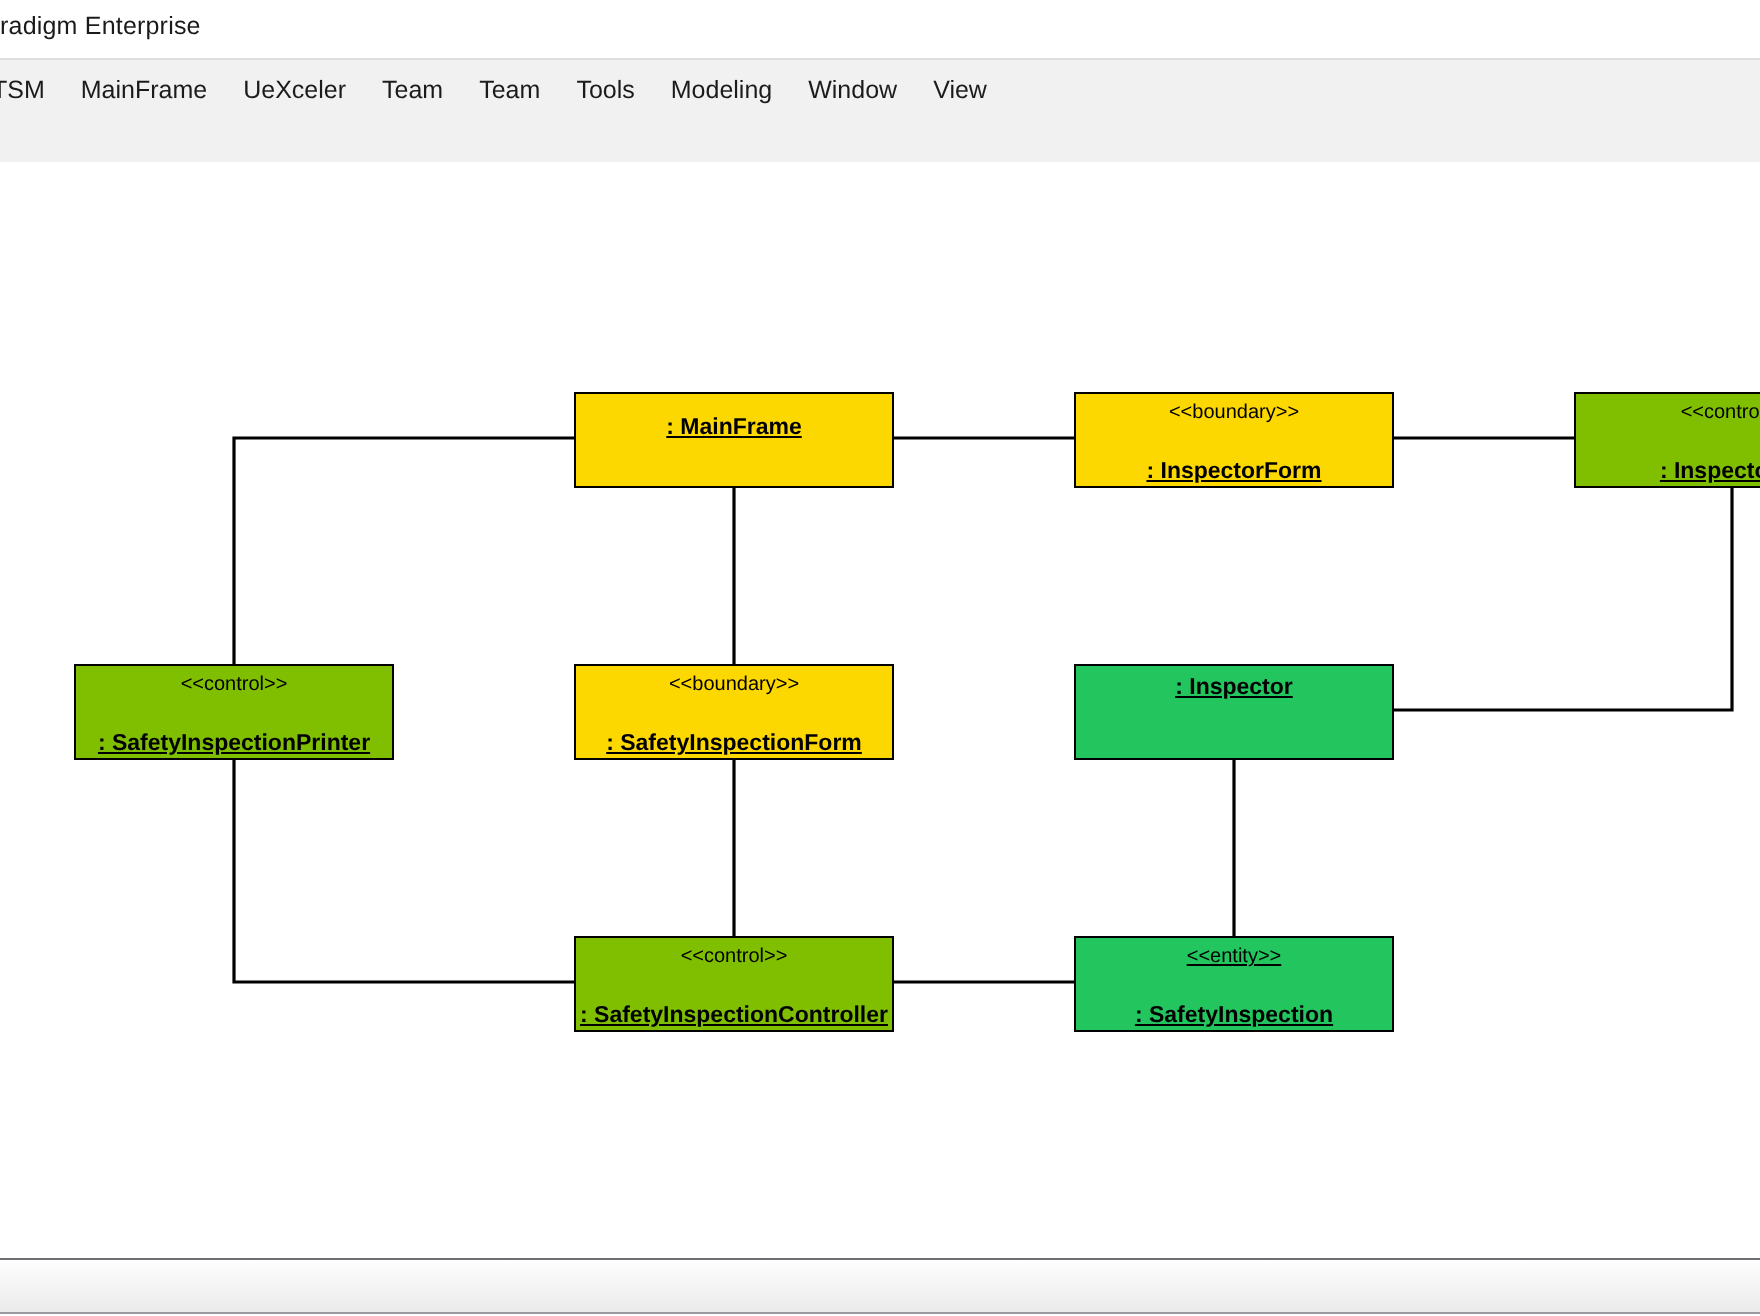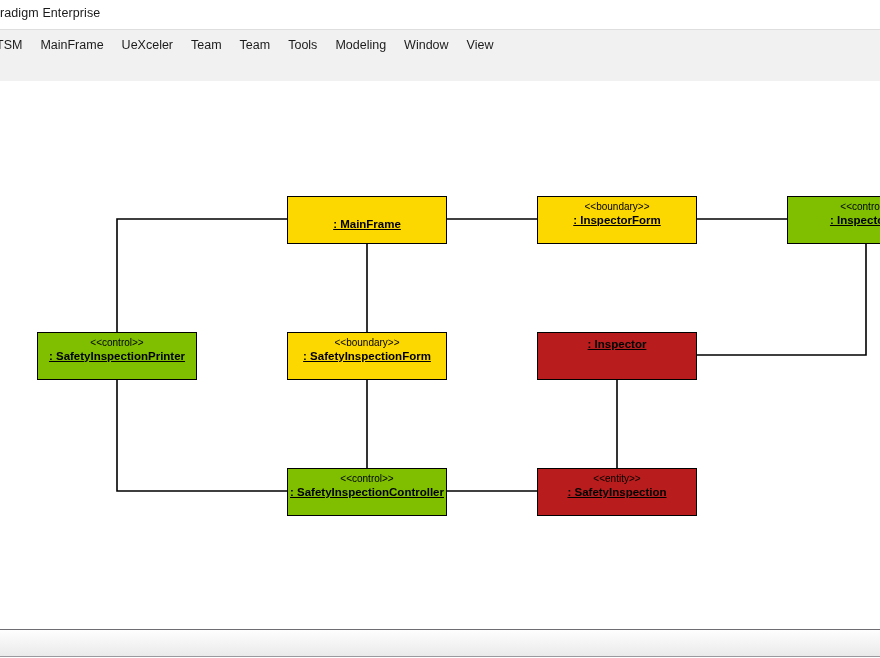--- a/index.html
+++ b/index.html
@@ -99,24 +99,25 @@
     white-space: nowrap;
   }
   .node .iname {
     font-size: 11.5px;
     font-weight: bold;
     color: #000000;
     text-decoration: underline;
     line-height: 14px;
     white-space: nowrap;
     padding: 0 2px;
+    margin-top: 16px;
   }
   .node.boundary { background: #fdd800; }
   .node.control  { background: #7fbf00; }
-  .node.entity   { background: #b91c1c; }
+  .node.entity   { background: #22c55e; }
 
   
   .bottom-pad {
     position: absolute;
     left: 0; top: 629px;
     width: 880px; height: 1px;
     background: #6e6e72;
   }
   .statusbar {
     position: absolute;
@@ -163,21 +164,21 @@
         <polyline points="287,138 117,138 117,251" fill="none" stroke="#000000" stroke-width="1.6"></polyline>
         <polyline points="117,299 117,410 287,410" fill="none" stroke="#000000" stroke-width="1.6"></polyline>
         <polyline points="367,163 367,251" fill="none" stroke="#000000" stroke-width="1.6"></polyline>
         <polyline points="367,299 367,387" fill="none" stroke="#000000" stroke-width="1.6"></polyline>
         <polyline points="866,163 866,274 697,274" fill="none" stroke="#000000" stroke-width="1.6"></polyline>
         <polyline points="617,299 617,387" fill="none" stroke="#000000" stroke-width="1.6"></polyline>
         <polyline points="447,410 537,410" fill="none" stroke="#000000" stroke-width="1.6"></polyline>
       </svg>
     <div id="node-layer">
         <div class="node boundary" style="left: 287px; top: 115px; width: 160px; height: 48px;">
-          <div class="iname" style="margin-top: 17px;">: MainFrame</div>
+          <div class="iname" style="margin-top: 7px;">: MainFrame</div>
         </div>
         <div class="node boundary" style="left: 537px; top: 115px; width: 160px; height: 48px;">
           <div class="stereo">&lt;&lt;boundary&gt;&gt;</div>
           <div class="iname">: InspectorForm</div>
         </div>
         <div class="node control" style="left: 787px; top: 115px; width: 160px; height: 48px;">
           <div class="stereo">&lt;&lt;control&gt;&gt;</div>
           <div class="iname">: InspectorCo</div>
         </div>
         <div class="node control" style="left: 37px; top: 251px; width: 160px; height: 48px;">
@@ -188,21 +189,21 @@
           <div class="stereo">&lt;&lt;boundary&gt;&gt;</div>
           <div class="iname">: SafetyInspectionForm</div>
         </div>
         <div class="node entity" style="left: 537px; top: 251px; width: 160px; height: 48px;">
           <div class="iname" style="margin-top: 1px;">: Inspector</div>
         </div>
         <div class="node control" style="left: 287px; top: 387px; width: 160px; height: 48px;">
           <div class="stereo">&lt;&lt;control&gt;&gt;</div>
           <div class="iname">: SafetyInspectionController</div>
         </div>
-        <div class="node entity" style="left: 537px; top: 387px; width: 160px; height: 48px;">
+        <div class="node entity" style="left: 537px; top: 387px; width: 160px; height: 48px; text-decoration: underline;">
           <div class="stereo">&lt;&lt;entity&gt;&gt;</div>
           <div class="iname">: SafetyInspection</div>
         </div>
       </div>
   </div>
 
   <div class="bottom-pad"></div>
   <div class="statusbar">
     <div class="status-text"></div>
   </div>

